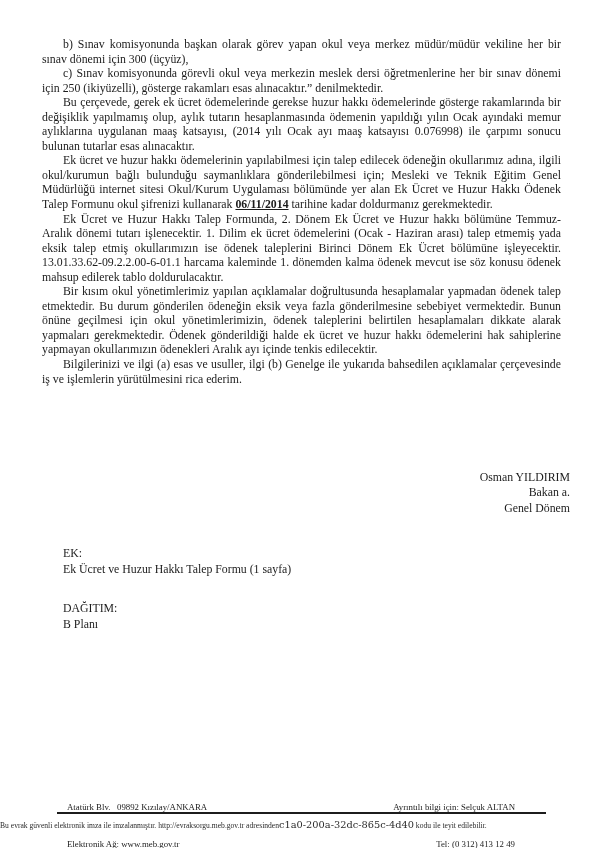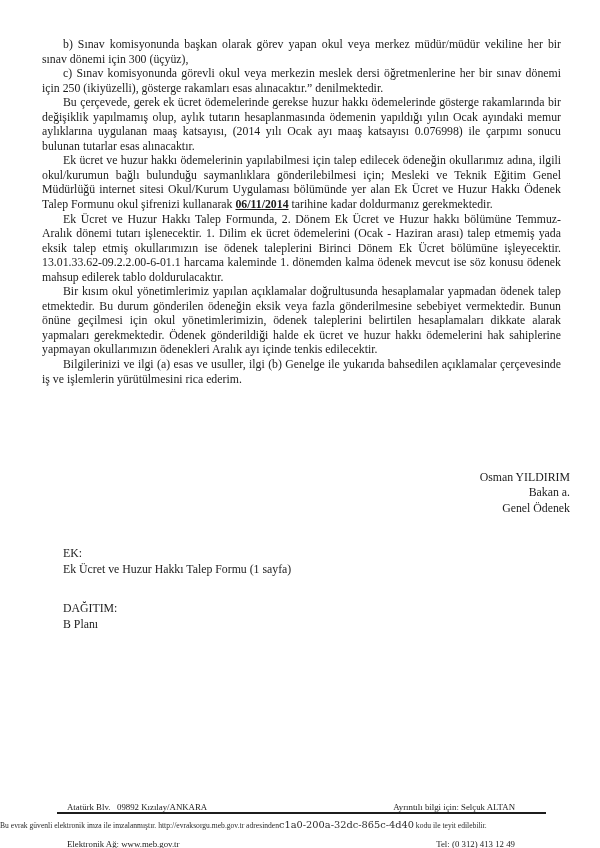--- a/index.html
+++ b/index.html
@@ -128,21 +128,21 @@
       <span>Bir kısım okul yönetimlerimiz yapılan açıklamalar doğrultusunda hesaplamalar yapmadan ödenek talep etmektedir. Bu durum gönderilen ödeneğin eksik veya fazla gönderilmesine sebebiyet vermektedir. Bunun önüne geçilmesi için okul yönetimlerimizin, ödenek taleplerini belirtilen hesaplamaları dikkate alarak yapmaları gerekmektedir. Ödenek gönderildiği halde ek ücret ve huzur hakkı ödemelerini hak sahiplerine yapmayan okullarımızın ödenekleri  Aralık ayı içinde tenkis edilecektir.</span>
     </p>
     <p>
       <span>Bilgilerinizi ve ilgi (a) esas ve usuller, ilgi (b) Genelge ile yukarıda bahsedilen açıklamalar çerçevesinde iş ve işlemlerin yürütülmesini rica ederim.</span>
     </p>
   </div>
 
   <div class="signature-block">
     <div>Osman YILDIRIM</div>
     <div>Bakan a.</div>
-    <div>Genel Ödenek</div>
+    <div>Genel Dönem</div>
   </div>
 
   <div class="attachments-block">
     <div>EK:</div>
     <div>Ek Ücret ve Huzur Hakkı Talep Formu (1 sayfa)</div>
   </div>
 
   <div class="distribution-block">
     <div>DAĞITIM:</div>
     <div>B Planı</div>

